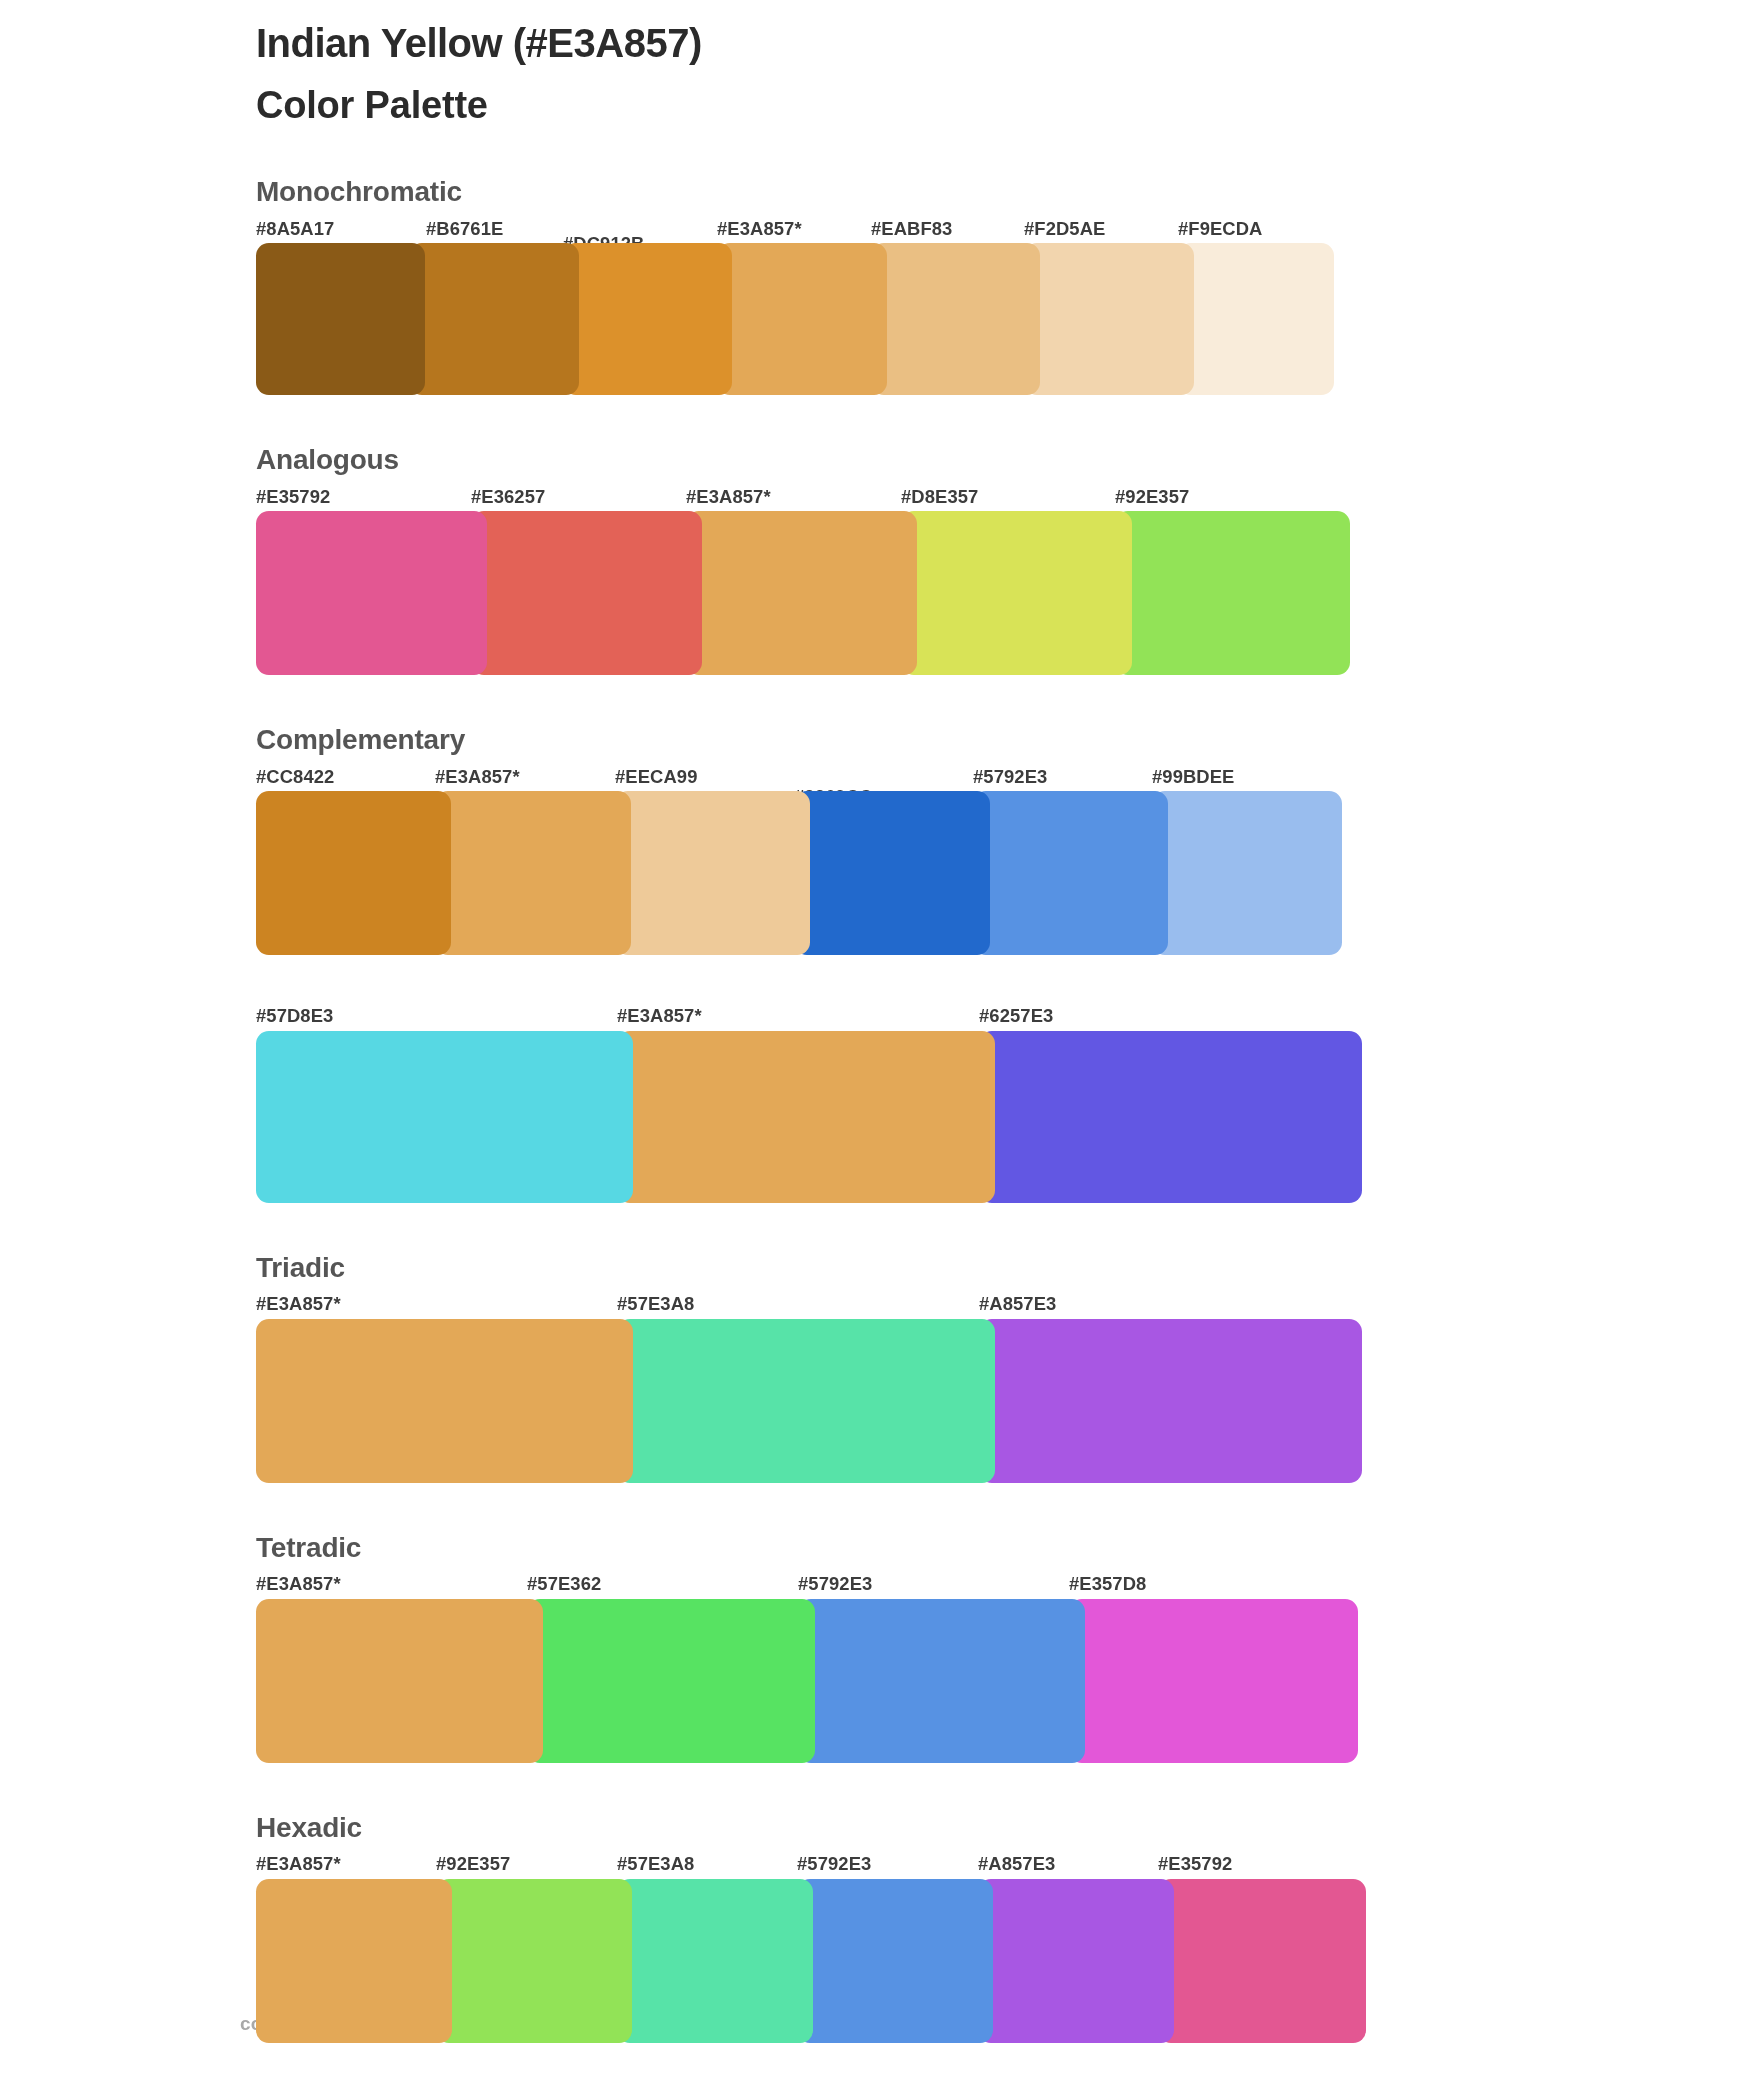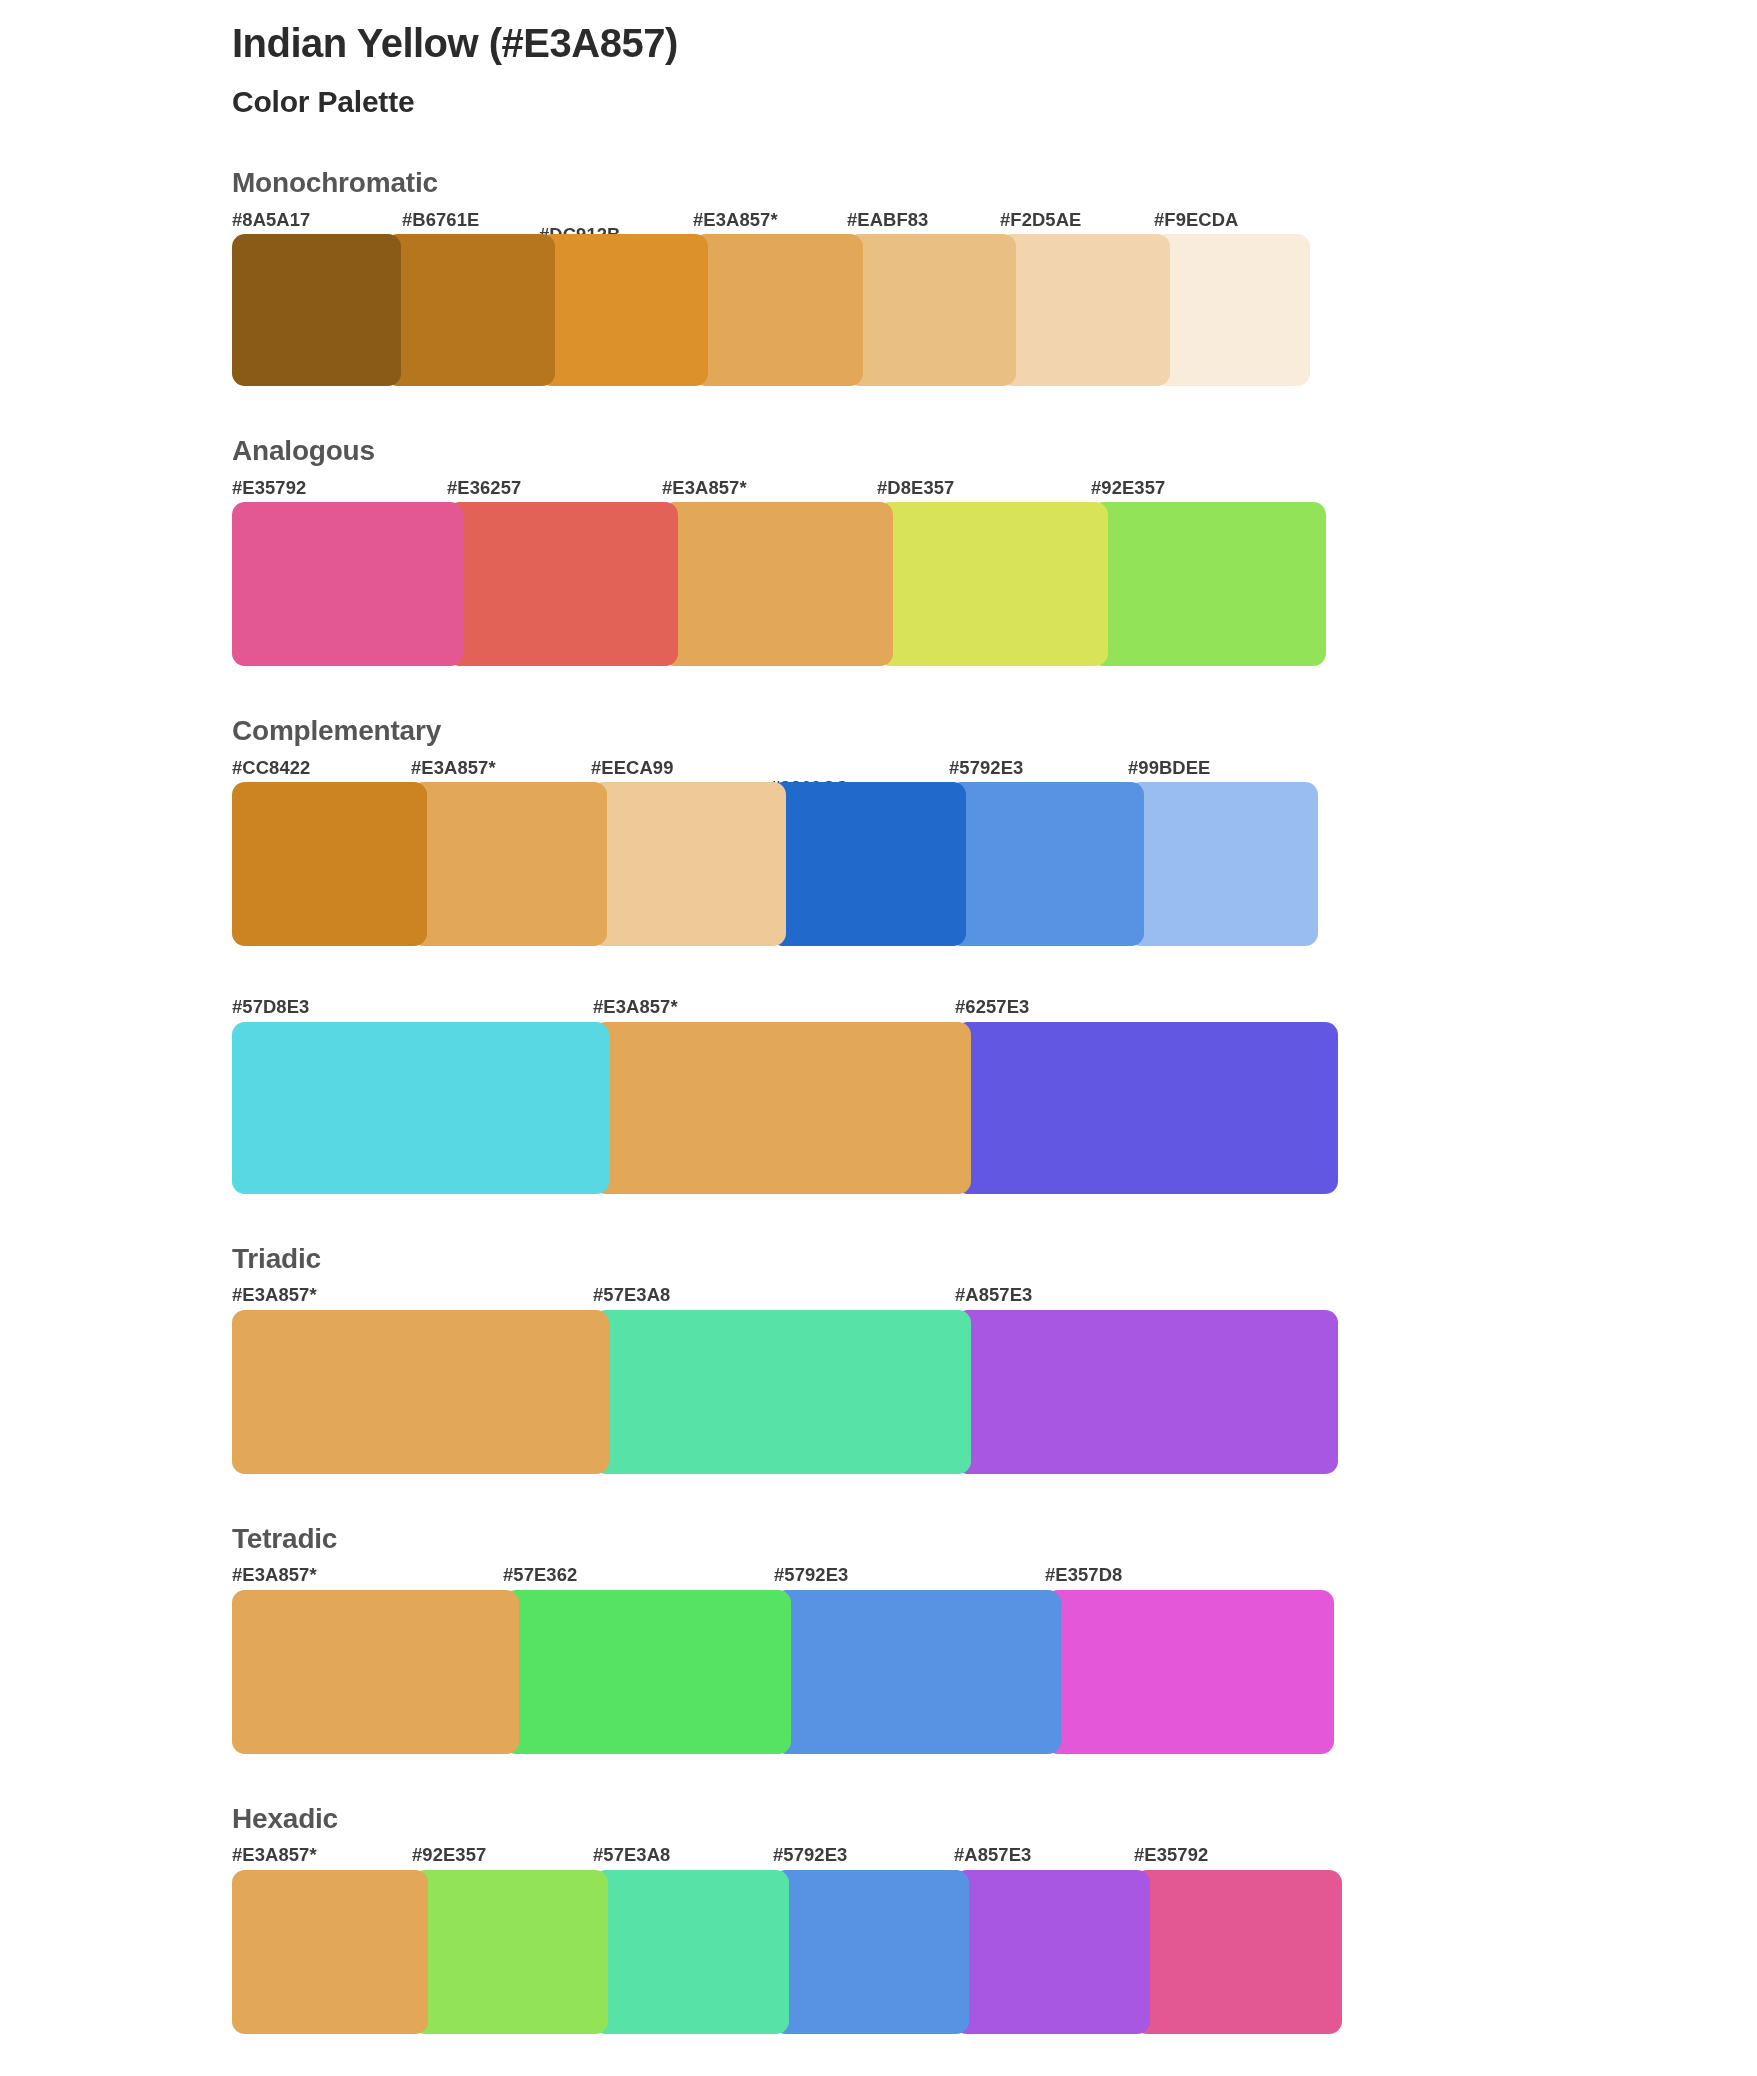--- a/index.html
+++ b/index.html
@@ -18,37 +18,37 @@
   }
   .page {
     position: absolute;
     left: 0; top: 0;
     width: 1757px;
     height: 2077px;
     background: #ffffff;
   }
   .content {
     position: absolute;
-    left: 232px;
+    left: 256px;
     top: 22.4px;
     width: 1134px;
   }
 
   
   .page-title {
     font-size: 40px;
     font-weight: 700;
     color: #2b2b2b;
     letter-spacing: -0.5px;
     line-height: 1.05;
     margin: 0 0 0 0;
     padding: 0;
   }
   .page-subtitle {
-    font-size: 30px;
+    font-size: 38px;
     font-weight: 700;
     color: #2b2b2b;
     letter-spacing: -0.2px;
     line-height: 1.1;
     margin: 21px 0 0 0;
     padding: 0;
   }
 
   
   .section {

